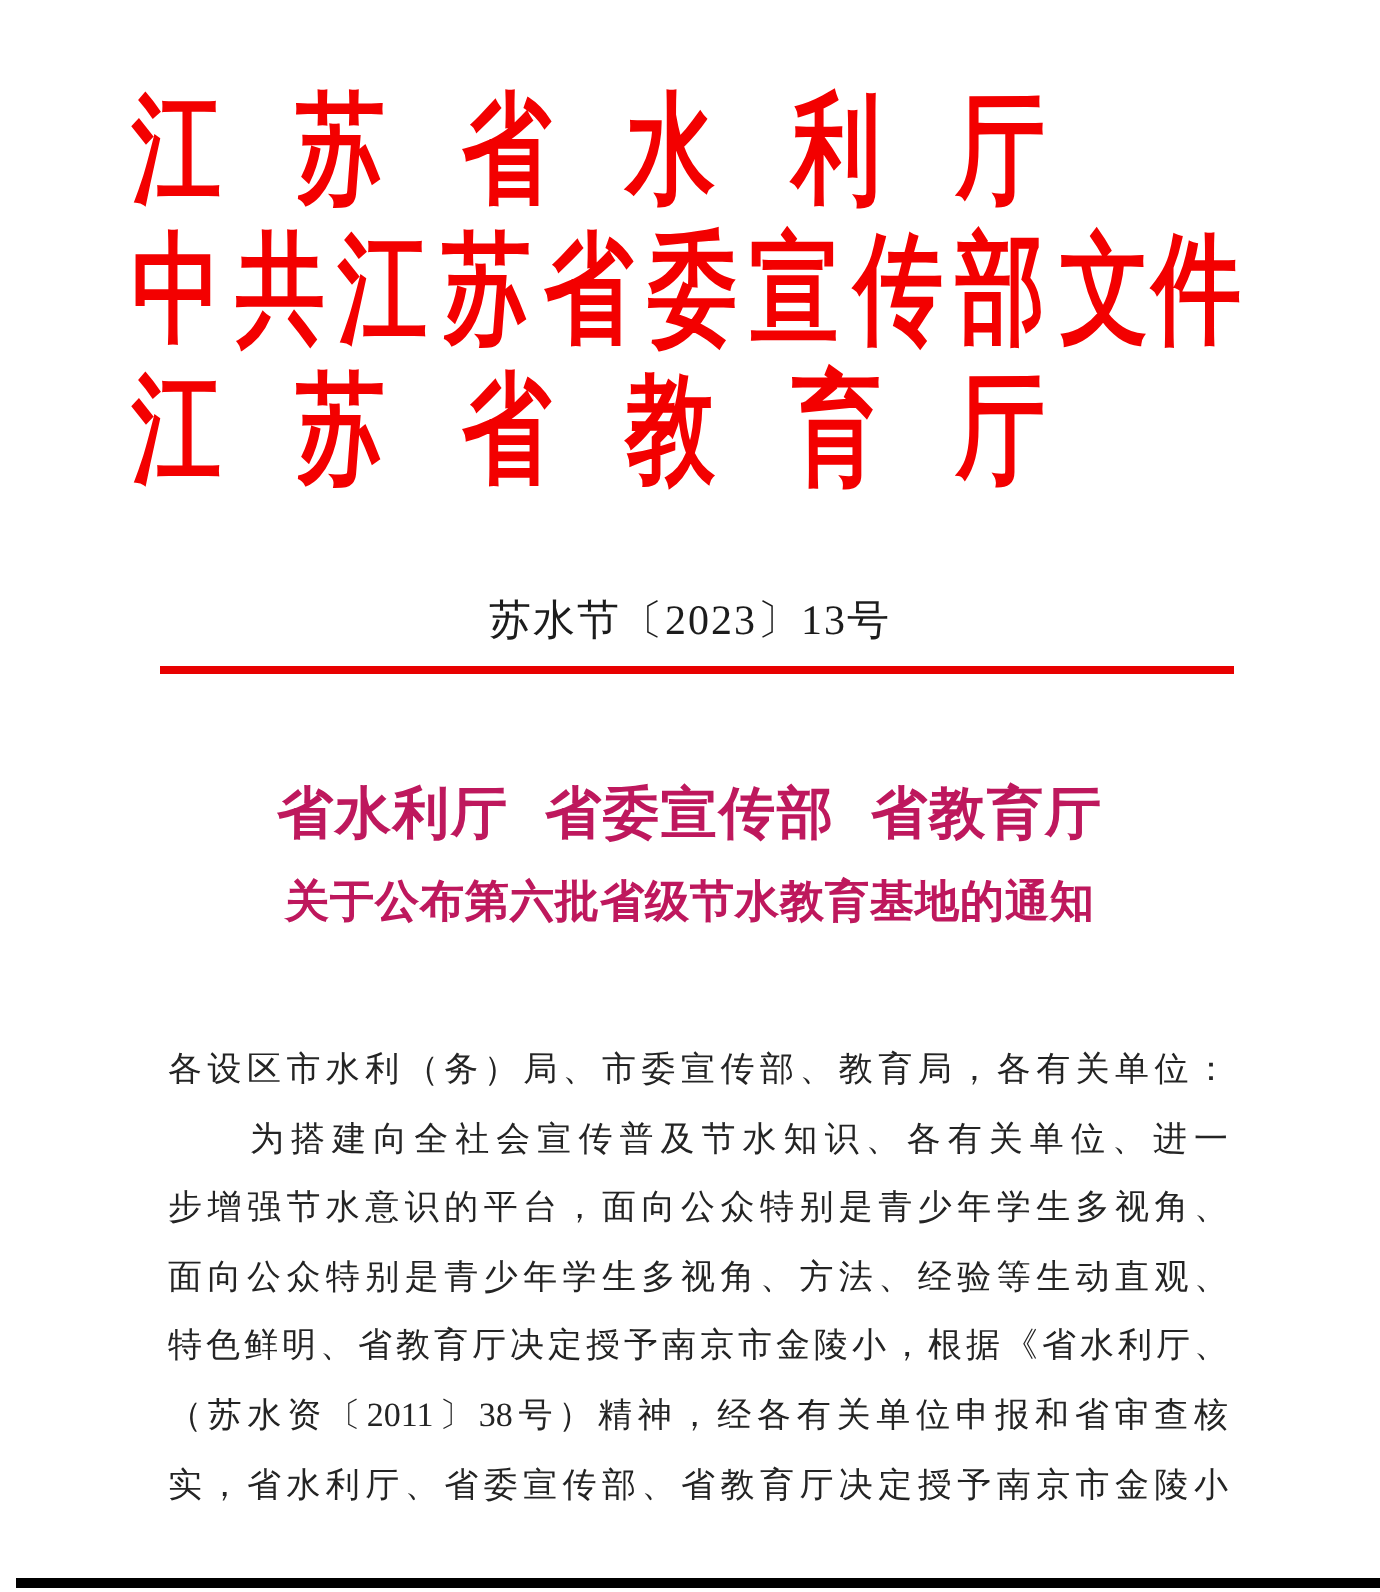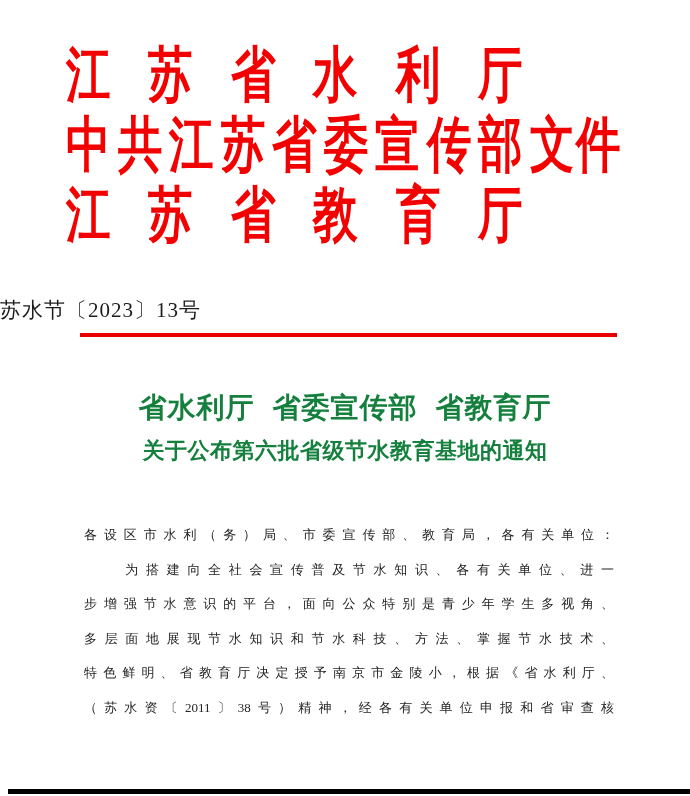--- a/index.html
+++ b/index.html
@@ -55,20 +55,21 @@
     transform-origin: 50% 50%;
     white-space: nowrap;
   }
 
   
   .doc-number {
     position: absolute;
     left: 0;
     top: 296px;
     width: 690px;
+    text-align: center;
     font-size: 21px;
     line-height: 28px;
     letter-spacing: 1px;
     color: #1c1c1c;
   }
 
   
   .red-rule {
     position: absolute;
     left: 80px;
@@ -78,21 +79,21 @@
     background: var(--rule_red, #e80000);
   }
 
   
   .title-block {
     position: absolute;
     left: 0;
     top: 391px;
     width: 690px;
     text-align: center;
-    color: #15803d;
+    color: #be185d;
     font-weight: bold;
   }
   .title-line-1 {
     font-size: 28px;
     line-height: 34px;
     word-spacing: 10px;
     letter-spacing: 1px;
   }
   .title-line-2 {
     font-size: 22px;
@@ -100,21 +101,21 @@
     margin-top: 9px;
     letter-spacing: 0.5px;
   }
 
   
   .body-text {
     position: absolute;
     left: 84px;
     top: 518px;
     width: 530px;
-    font-size: 13px;
+    font-size: 17px;
     line-height: 34.6px;
     color: #242424;
   }
   .body-line {
     text-align: justify;
     text-align-last: justify;
     white-space: nowrap;
   }
 
   
@@ -178,20 +179,21 @@
 
   <div class="title-block">
     <div class="title-line-1">省水利厅 省委宣传部 省教育厅</div>
     <div class="title-line-2">关于公布第六批省级节水教育基地的通知</div>
   </div>
 
   <div class="body-text">
       <div class="body-line">各设区市水利（务）局、市委宣传部、教育局，各有关单位：</div>
       <div class="body-line">　　为搭建向全社会宣传普及节水知识、各有关单位、进一</div>
       <div class="body-line">步增强节水意识的平台，面向公众特别是青少年学生多视角、</div>
-      <div class="body-line">多层面地展现节水知识和节水科技、方法、掌握节水技术、</div>
+      <div class="body-line">面向公众特别是青少年学生多视角、方法、经验等生动直观、</div>
       <div class="body-line">特色鲜明、省教育厅决定授予南京市金陵小，根据《省水利厅、</div>
       <div class="body-line">（苏水资〔2011〕38号）精神，经各有关单位申报和省审查核</div>
+      <div class="body-line">实，省水利厅、省委宣传部、省教育厅决定授予南京市金陵小</div>
     </div>
 
   <div class="bottom-border"></div>
 
 </div>
 
 </body></html>

